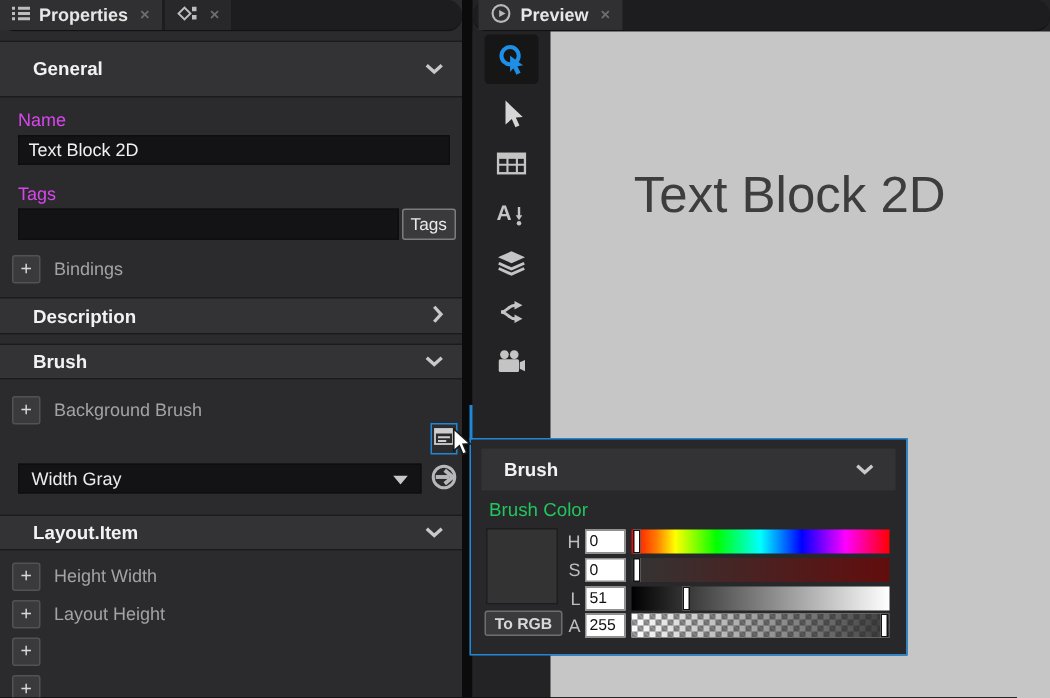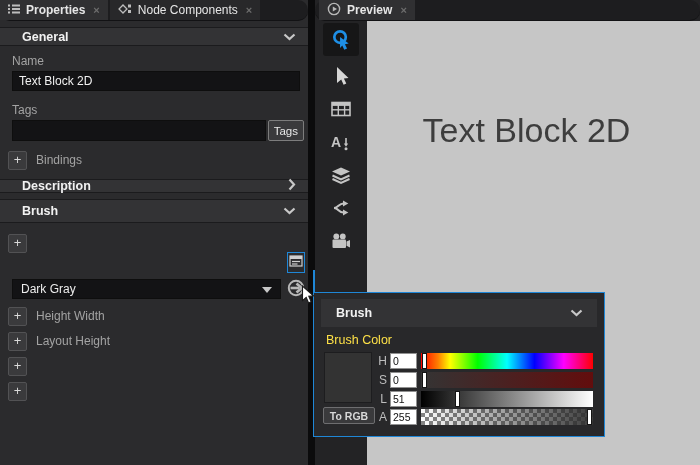--- a/index.html
+++ b/index.html
@@ -7,57 +7,57 @@
   #app{position:relative;width:700px;height:465px;background:#0b0b0c;overflow:hidden;}
 
   
   .left-panel{position:absolute;left:0;top:0;width:308px;height:465px;background:var(--panel-bg);}
   .tab-bar{display:flex;height:21px;background:var(--tabbar-bg);border-bottom:1px solid #121214;border-radius:10px;}
   .tab{display:flex;align-items:center;gap:6px;padding:0 8px;font-size:12px;color:#e6e6e6;background:var(--tab-inactive-bg);margin-right:2px;cursor:default;}
   .tab.active{background:var(--tab-active-bg);font-weight:bold;}
   .tab .close{color:#6d6d6d;font-size:11px;font-weight:bold;margin-left:2px;}
   .tab svg{flex:0 0 auto;}
 
-  .section-header{position:relative;display:flex;align-items:center;height:19px;background:var(--header-bg);border-top:1px solid #1b1b1d;border-bottom:1px solid #1b1b1d;padding:0 12px 0 22px;color:#f2f2f2;font-size:12.5px;font-weight:bold;}
+  .section-header{position:relative;display:flex;align-items:center;height:38px;background:var(--header-bg);border-top:1px solid #1b1b1d;border-bottom:1px solid #1b1b1d;padding:0 12px 0 22px;color:#f2f2f2;font-size:12.5px;font-weight:bold;}
   .section-header .chev{position:absolute;right:12px;top:50%;transform:translateY(-50%);}
 
-  .field-label{margin:8px 12px 0;height:15px;font-size:12px;color:#a3a3a3;}
+  .field-label{margin:8px 12px 0;height:15px;font-size:12px;color:#d946ef;}
   .text-input{display:block;margin:2px 12px 0 12px;width:288px;height:20px;background:var(--input-bg);border:1px solid #0e0e0e;color:#f0f0f0;font-size:12px;padding:0 6px;outline:none;}
   .tags-row{display:flex;margin:2px 4px 0 12px;height:21px;gap:2px;}
   .tags-row input{flex:1;height:21px;background:var(--input-bg);border:1px solid #0e0e0e;color:#f0f0f0;font-size:12px;padding:0 6px;outline:none;}
   .small-btn{height:21px;padding:0 5px;background:#3a3a3c;border:1px solid #7d7d7d;border-radius:2px;color:#e8e8e8;font-size:11.5px;}
   .add-row{display:flex;align-items:center;height:20px;margin:0 8px;gap:9px;}
   .plus-btn{width:19px;height:19px;background:#3a3a3c;border:1px solid #525254;border-radius:2px;color:#d9d9d9;font-size:13px;line-height:16px;text-align:center;padding:0;}
   .add-row .lbl{font-size:12px;color:#a3a3a3;}
   .fg-row{position:relative;height:21px;margin:0 3px 0 12px;}
   .fg-row .lbl{font-size:12px;color:#c6c6c6;line-height:18px;display:inline-block;}
   .editor-btn{position:absolute;right:0;top:-1px;width:18px;height:21px;background:#2c2c2e;border:1px solid var(--accent);padding:0;display:flex;align-items:center;justify-content:center;}
   .dropdown-row{display:flex;align-items:center;margin:5px 2px 0 12px;height:20px;}
   .dropdown{flex:1;height:20px;background:var(--input-bg);border:1px solid #0e0e0e;color:#ececec;font-size:12px;display:flex;align-items:center;padding:0 8px;}
   .dropdown .dd-caret{margin-left:auto;}
   .goto-btn{width:21px;height:20px;background:transparent;border:none;padding:0;margin-left:4px;display:flex;align-items:center;justify-content:center;}
   .mt6{margin-top:6px;} .mt9{margin-top:9px;} .mt14{margin-top:14px;} .mt10{margin-top:10px;} .mt7{margin-top:7px;} .mt5{margin-top:5px;} .mt12{margin-top:12px;}
-  .hdr25{height:14px;}
+  .hdr25{height:25px;}
 
   
   .right-panel{position:absolute;left:315px;top:0;width:385px;height:465px;background:var(--toolbar-bg);}
   .right-panel .tab-bar{background:var(--tabbar-bg);}
   .right-panel .tab{margin-left:4px;}
   .preview-body{display:flex;height:444px;}
   .toolbar{width:52px;background:var(--toolbar-bg);padding-top:2px;}
   .tool{width:36px;height:24px;margin:0 auto 9px;display:flex;align-items:center;justify-content:center;background:transparent;border:none;padding:0;}
   .tool.selected{height:33px;margin-bottom:8px;background:#161617;border-radius:3px;}
   .canvas{position:relative;flex:1;background:var(--canvas-bg);}
   .canvas-text{position:absolute;top:90px;left:0;right:14px;text-align:center;font-size:34px;color:var(--canvas-text);}
 
   
   .popup{position:absolute;left:313px;top:292px;width:292px;height:145px;background:var(--popup-bg);border:1px solid var(--accent);z-index:5;}
   .popup-header{position:absolute;left:7px;right:7px;top:6px;height:28px;background:var(--header-bg);display:flex;align-items:center;padding-left:15px;color:#f2f2f2;font-size:12.5px;font-weight:bold;}
   .popup-header .chev{position:absolute;right:14px;top:50%;transform:translateY(-50%);}
-  .popup-sub{position:absolute;left:12px;top:40px;font-size:12.5px;color:#fde047;}
+  .popup-sub{position:absolute;left:12px;top:40px;font-size:12.5px;color:#22c55e;}
   .swatch{position:absolute;left:10px;top:59px;width:48px;height:51px;background:var(--swatch);border:1px solid #1d1d1f;}
   .to-rgb{position:absolute;left:9px;top:114px;width:52px;height:17px;background:#3a3a3c;border:1px solid #6e6e70;border-radius:2px;color:#d8d8d8;font-size:10.5px;font-weight:bold;padding:0;}
   .ch-row{position:absolute;left:60px;height:17px;display:flex;align-items:center;}
   .ch-label{width:13px;text-align:right;font-size:12px;color:#bdbdbd;margin-right:3px;}
   .ch-input{width:27px;height:16px;background:#fff;border:1px solid #909090;color:#111;font-size:10.5px;padding:0 2px;outline:none;}
   .slider{position:relative;width:172px;height:16px;margin-left:4px;}
   .marker{position:absolute;top:0;bottom:0;width:5px;background:#fff;border:1px solid #141414;}
   .slider-h{background:linear-gradient(to right,#ff0000,#ff8000 10%,#ffff00 17%,#00ff00 33%,#00ffff 50%,#0000ff 66%,#ff00ff 83%,#ff0000);}
   .slider-s{background:linear-gradient(to right,#343434,#620d0d);}
   .slider-l{background:linear-gradient(to right,#000,#fff);}
@@ -93,21 +93,20 @@
         <span class="close">×</span>
       </div>
       <div class="tab">
         <span>
           <svg width="14" height="12" viewBox="0 0 14 12">
               <rect x="2.2" y="3.2" width="5.6" height="5.6" transform="rotate(45 5 6)" fill="none" stroke="#bdbdbd" stroke-width="1.3"></rect>
               <rect x="10" y="1.5" width="3" height="3" fill="#bdbdbd"></rect>
               <rect x="10" y="7" width="3" height="3" fill="#bdbdbd"></rect>
             </svg>
         </span>
-        <span>Node Components</span>
         <span class="close">×</span>
       </div>
     </div>
 
     <div class="section-header mt6">
       <span>General</span>
       <span class="chev">
         <svg width="13" height="8" viewBox="0 0 13 8">
             <polyline points="1.5,1.5 6.5,6 11.5,1.5" fill="none" stroke="#c8c8c8" stroke-width="2.2"></polyline>
           </svg>
@@ -141,55 +140,64 @@
       <span>Brush</span>
       <span class="chev">
         <svg width="13" height="8" viewBox="0 0 13 8">
             <polyline points="1.5,1.5 6.5,6 11.5,1.5" fill="none" stroke="#c8c8c8" stroke-width="2.2"></polyline>
           </svg>
       </span>
     </div>
 
     <div class="add-row mt10">
       <button class="plus-btn">+</button>
+      <span class="lbl">Background Brush</span>
     </div>
 
     <div class="fg-row">
       <button class="editor-btn">
         <span>
           <svg width="14" height="12" viewBox="0 0 14 12">
               <rect x="1" y="1" width="12" height="10" fill="none" stroke="#cfcfcf" stroke-width="1.2"></rect>
               <rect x="1" y="1" width="12" height="3" fill="#cfcfcf"></rect>
               <line x1="3" y1="6.5" x2="11" y2="6.5" stroke="#cfcfcf" stroke-width="1.2"></line>
               <line x1="3" y1="9" x2="8.5" y2="9" stroke="#cfcfcf" stroke-width="1.2"></line>
             </svg>
         </span>
       </button>
     </div>
 
     <div class="dropdown-row">
       <div class="dropdown">
-        <span>Dark Gray</span>
+        <span>Width Gray</span>
         <span class="dd-caret">
           <svg width="10" height="6" viewBox="0 0 10 6">
               <polygon points="0,0 10,0 5,6" fill="#c8c8c8"></polygon>
             </svg>
         </span>
       </div>
       <button class="goto-btn">
         <span>
           <svg width="20" height="20" viewBox="0 0 20 20">
               <circle cx="10" cy="10" r="7.2" fill="none" stroke="#b8b8b8" stroke-width="2"></circle>
               <path d="M4.5 10 H13.5" stroke="#b8b8b8" stroke-width="2.6" fill="none"></path>
               <path d="M10.5 5.5 L15.8 10 L10.5 14.5" fill="none" stroke="#b8b8b8" stroke-width="2.6"></path>
             </svg>
         </span>
       </button>
     </div>
 
+    <div class="section-header mt14" style="height:24px">
+      <span>Layout.Item</span>
+      <span class="chev">
+        <svg width="13" height="8" viewBox="0 0 13 8">
+            <polyline points="1.5,1.5 6.5,6 11.5,1.5" fill="none" stroke="#c8c8c8" stroke-width="2.2"></polyline>
+          </svg>
+      </span>
+    </div>
 
     <div class="add-row mt7">
       <button class="plus-btn">+</button>
       <span class="lbl">Height Width</span>
     </div>
     <div class="add-row mt5">
       <button class="plus-btn">+</button>
       <span class="lbl">Layout Height</span>
     </div>
     <div class="add-row mt5">

